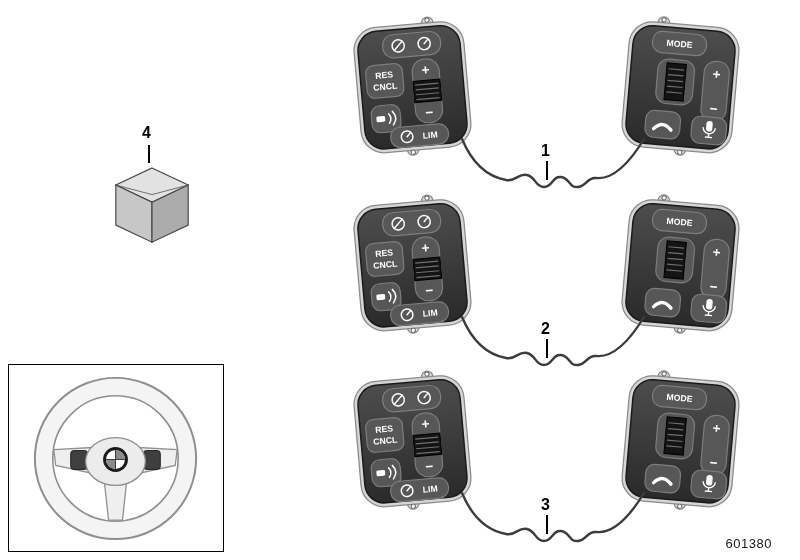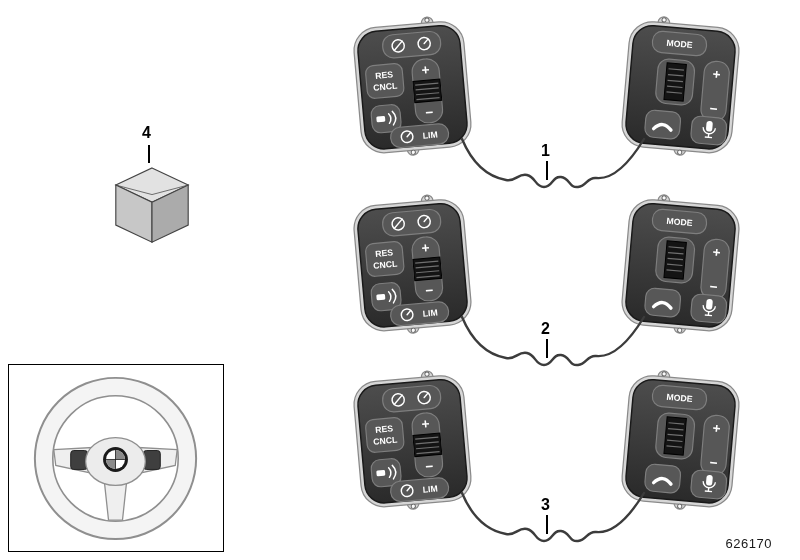--- a/index.html
+++ b/index.html
@@ -199,15 +199,15 @@
         <circle cx="107" cy="94" r="12.5" fill="#1a1a1a"></circle>
         <circle cx="107" cy="94" r="9.5" fill="#fff"></circle>
         <path d="M107,94 L107,84.5 A9.5,9.5 0 0 1 116.5,94 Z" fill="#8a8a8a"></path>
         <path d="M107,94 L107,103.5 A9.5,9.5 0 0 1 97.5,94 Z" fill="#8a8a8a"></path>
         <line x1="97.5" y1="94" x2="116.5" y2="94" stroke="#1a1a1a" stroke-width="0.8"></line>
         <line x1="107" y1="84.5" x2="107" y2="103.5" stroke="#1a1a1a" stroke-width="0.8"></line>
       </g>
     </svg>
   </div>
 
-  <div class="part-number">626170</div>
+  <div class="part-number">601380</div>
 
 </div>
 
 </body></html>

